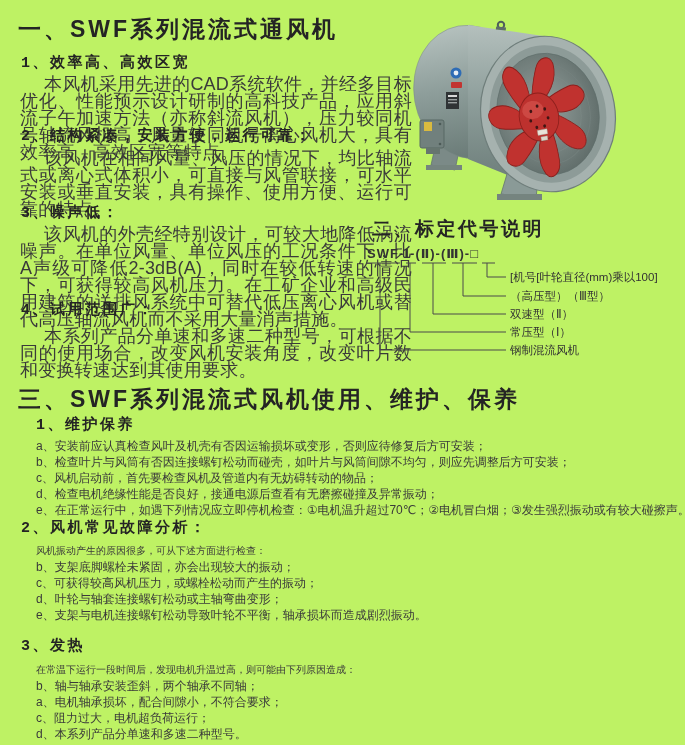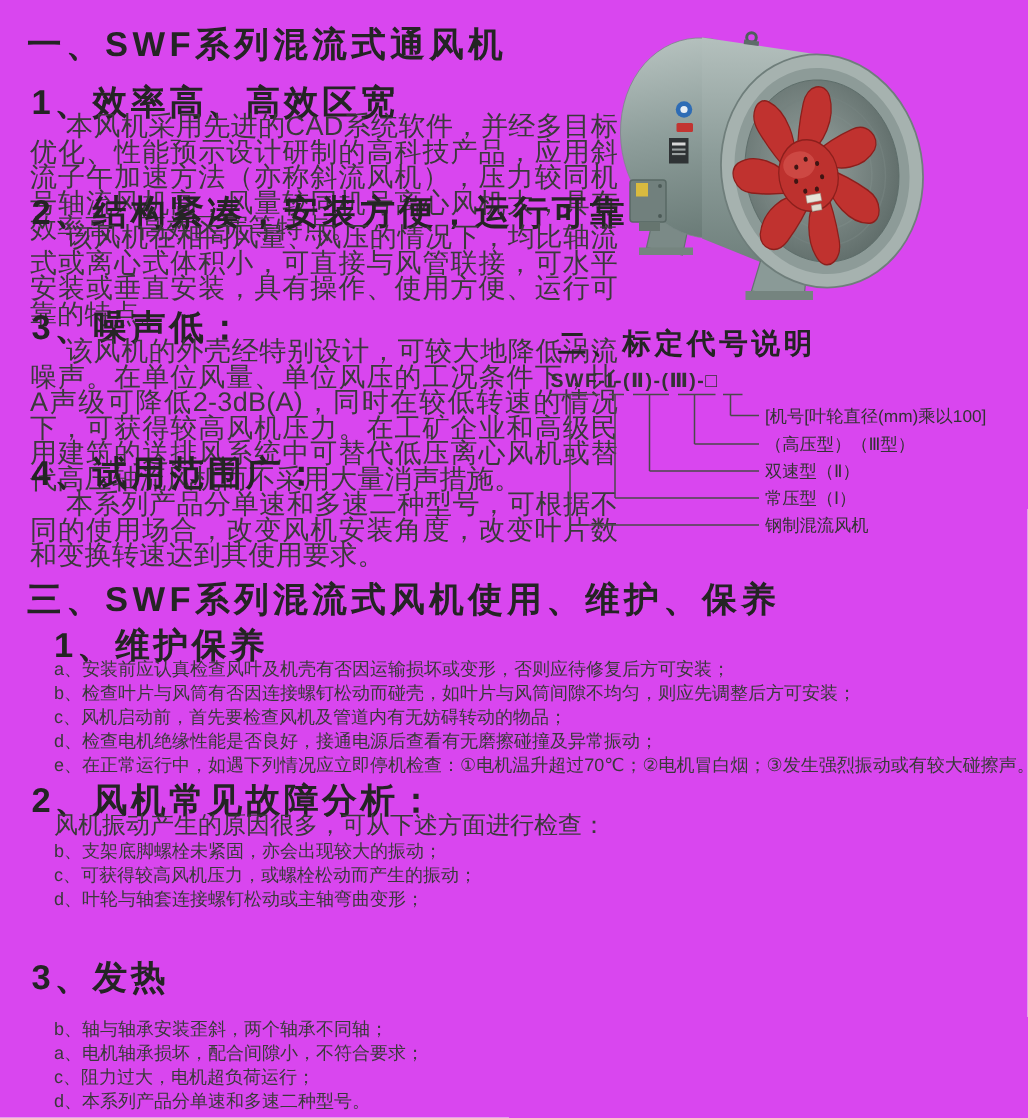--- a/index.html
+++ b/index.html
@@ -1,39 +1,39 @@
 <!DOCTYPE html>
 <html><head>
 <meta charset="utf-8">
 <style>
   html,body{margin:0;padding:0;background:#e8e8e8;}
   #page{
-    position:relative;width:685px;height:745px;background:#d946ef;
+    position:relative;width:685px;height:745px;background:#bef264;
     font-family:"Liberation Sans","DejaVu Sans",sans-serif;
     color:#3a3a3a;overflow:hidden;margin:0 auto;
   }
   .abs{position:absolute;}
   .h1{
     position:absolute;font-size:23px;font-weight:600;color:#242424;
     letter-spacing:3px;white-space:nowrap;
   }
   .h2{
-    position:absolute;font-size:23px;font-weight:600;color:#242424;
-    letter-spacing:2.5px;white-space:nowrap;
+    position:absolute;font-size:15px;font-weight:600;color:#242424;
+    letter-spacing:2.5px;white-space:nowrap;font-family:Liberation Mono, monospace;
   }
   .h2b{
     position:absolute;font-size:19px;font-weight:600;color:#242424;
     letter-spacing:2.5px;white-space:nowrap;text-align:center;
   }
   .body-p{
     position:absolute;font-size:18px;line-height:17px;color:#3a3a3a;
     width:392px;text-indent:24px;text-align:justify;letter-spacing:0.2px;
   }
   .intro-line{
-    position:absolute;font-size:16px;line-height:16px;color:#3a3a3a;white-space:nowrap;font-family:Liberation Mono, monospace;
+    position:absolute;font-size:10px;line-height:16px;color:#3a3a3a;white-space:nowrap;
   }
   .list{
     position:absolute;font-size:12px;line-height:16px;color:#3a3a3a;
   }
   .list .li{white-space:nowrap;}
   svg text{font-family:"Liberation Sans","DejaVu Sans",sans-serif;}
 </style>
 </head>
 <body>
 
@@ -179,23 +179,25 @@
     <div class="li">d、检查电机绝缘性能是否良好，接通电源后查看有无磨擦碰撞及异常振动；</div>
     <div class="li">e、在正常运行中，如遇下列情况应立即停机检查：①电机温升超过70℃；②电机冒白烟；③发生强烈振动或有较大碰擦声。</div>
   </div>
 
   <div class="h2" style="left:21px;top:518px">2、风机常见故障分析：</div>
   <div class="intro-line" style="left:36px;top:543px">风机振动产生的原因很多，可从下述方面进行检查：</div>
   <div class="list" style="left:36px;top:559px">
     <div class="li">b、支架底脚螺栓未紧固，亦会出现较大的振动；</div>
     <div class="li">c、可获得较高风机压力，或螺栓松动而产生的振动；</div>
     <div class="li">d、叶轮与轴套连接螺钉松动或主轴弯曲变形；</div>
+    <div class="li">e、支架与电机连接螺钉松动导致叶轮不平衡，轴承损坏而造成剧烈振动。</div>
   </div>
 
   <div class="h2" style="left:21px;top:636px">3、发热</div>
+  <div class="intro-line" style="left:36px;top:662px">在常温下运行一段时间后，发现电机升温过高，则可能由下列原因造成：</div>
   <div class="list" style="left:36px;top:678px">
     <div class="li">b、轴与轴承安装歪斜，两个轴承不同轴；</div>
     <div class="li">a、电机轴承损坏，配合间隙小，不符合要求；</div>
     <div class="li">c、阻力过大，电机超负荷运行；</div>
     <div class="li">d、本系列产品分单速和多速二种型号。</div>
   </div>
 
 </div>
 
 </body></html>

